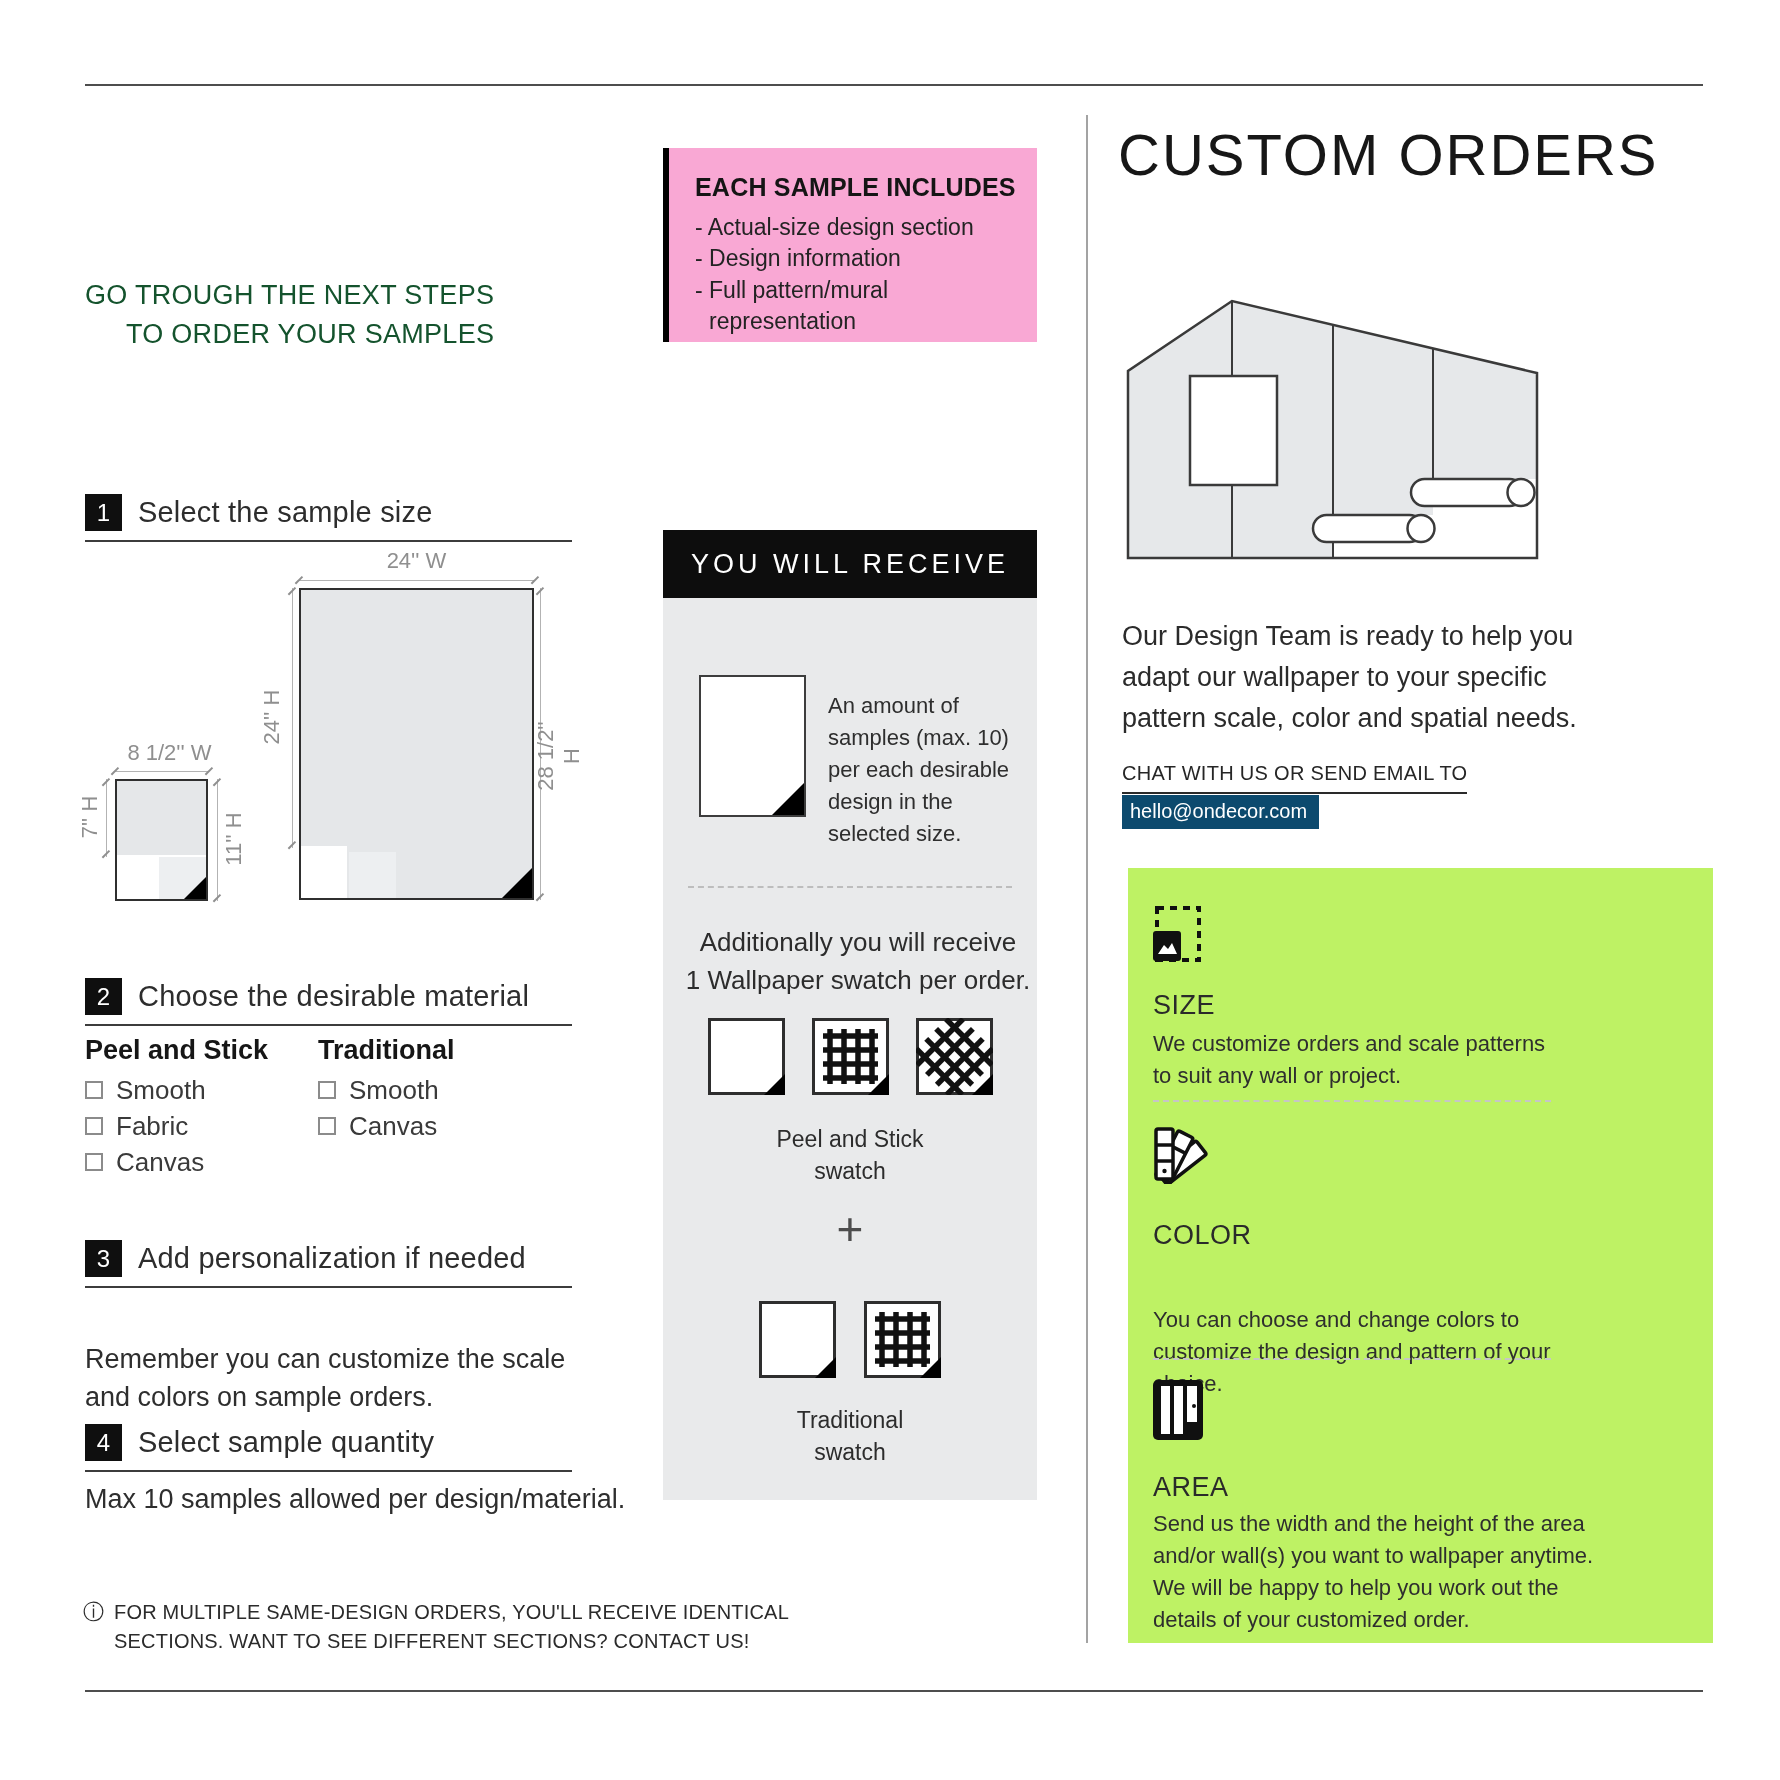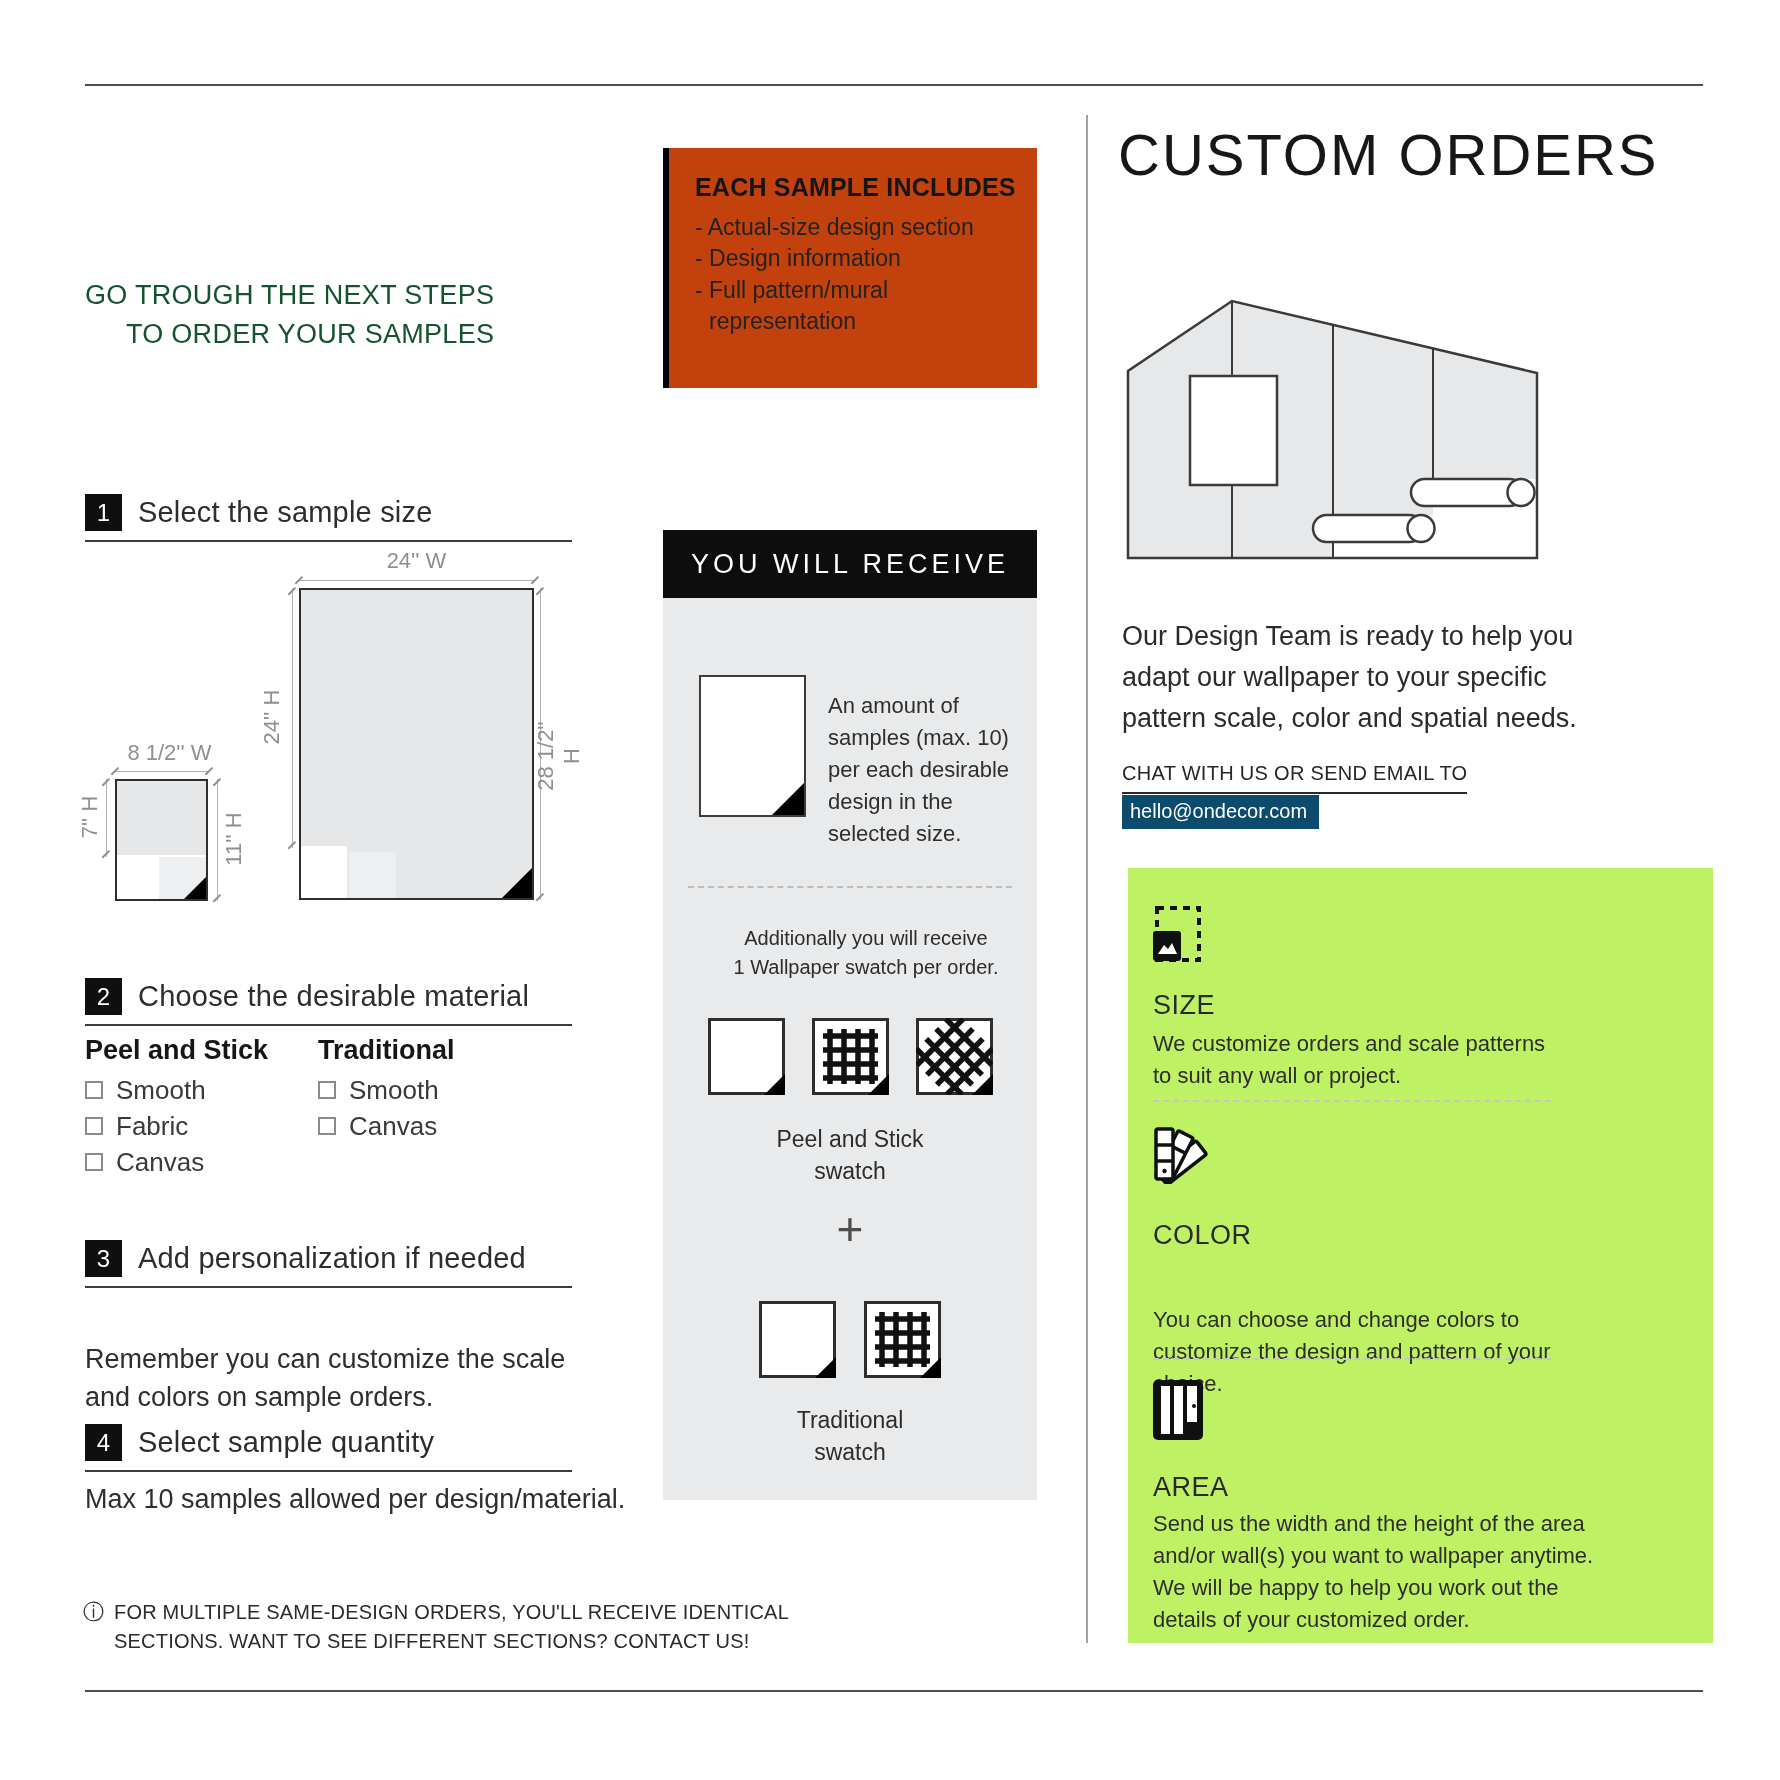--- a/index.html
+++ b/index.html
@@ -31,21 +31,21 @@
   .dimline-v{position:absolute;width:1px;background:#b3b3b3;}
   .dimline-h::before,.dimline-h::after,.dimline-v::before,.dimline-v::after{
     content:"";position:absolute;width:1.5px;height:10px;background:#8f8f8f;transform:rotate(45deg);}
   .dimline-h::before{left:-1px;top:-5px;} .dimline-h::after{right:-1px;top:-5px;}
   .dimline-v::before{left:-1px;top:-2px;} .dimline-v::after{left:-1px;bottom:-2px;}
   
   .mat-title{position:absolute;font-size:27px;font-weight:bold;color:#161616;}
   .opt{display:flex;align-items:center;gap:13px;height:36px;font-size:26px;color:#3a3a3a;}
   .cb{width:18px;height:18px;border:2px solid #8b8b8b;box-sizing:border-box;flex:none;}
   
-  .inc-box{position:absolute;left:663px;top:148px;width:374px;height:240px;background:#c2410c;
+  .inc-box{position:absolute;left:663px;top:148px;width:374px;height:194px;background:#f9a8d4;
            border-left:6px solid #000;box-sizing:border-box;padding:25px 16px 0 26px;}
   .inc-title{font-size:25px;font-weight:bold;color:#151515;margin-bottom:10px;letter-spacing:.2px;}
   .inc-item{font-size:23px;line-height:1.36;color:#232323;padding-left:14px;text-indent:-14px;}
   .inc-item::before{content:"- ";}
   
   .recv-header{position:absolute;left:663px;top:530px;width:374px;height:68px;background:#0d0d0d;
            color:#ffffff;font-size:27px;letter-spacing:4px;display:flex;align-items:center;justify-content:center;}
   .recv-panel{position:absolute;left:663px;top:598px;width:374px;height:902px;background:#e9eaeb;}
   .paper{position:absolute;left:36px;top:77px;width:107px;height:142px;background:#fff;
          border:2px solid #3d3d3d;box-sizing:border-box;}
@@ -170,21 +170,21 @@
       <div class="fold" style="border-width:0 0 32px 32px;border-color:transparent transparent #000 transparent;"></div>
     </div>
     <div class="pre" style="position:absolute;left:165px;top:92px;width:200px;font-size:22px;line-height:1.45;color:#2e2e2e;">An amount of
 samples (max. 10)
 per each desirable
 design in the
 selected size.</div>
 
     <div class="dash-div" style="left:25px;top:288px;width:324px;"></div>
 
-    <div class="pre center-txt" style="position:absolute;left:16px;top:326px;width:374px;font-size:20px;line-height:1.45;color:#2c2c2c;">Additionally you will receive
+    <div class="pre center-txt" style="position:absolute;left:8px;top:326px;width:374px;font-size:26px;line-height:1.45;color:#2c2c2c;">Additionally you will receive
 1 Wallpaper swatch per order.</div>
 
     <div class="swatch-row" style="top:420px;">
       <svg width="77" height="77" viewBox="0 0 77 77">
         <rect x="1.5" y="1.5" width="74" height="74" fill="#fff" stroke="#2e2e2e" stroke-width="3"></rect>
         <path d="M77 56 L77 77 L56 77 Z" fill="#000"></path>
       </svg>
       <svg width="77" height="77" viewBox="0 0 77 77">
         <rect x="1.5" y="1.5" width="74" height="74" fill="#fff" stroke="#2e2e2e" stroke-width="3"></rect>
         <g stroke="#111" stroke-width="5.5">

